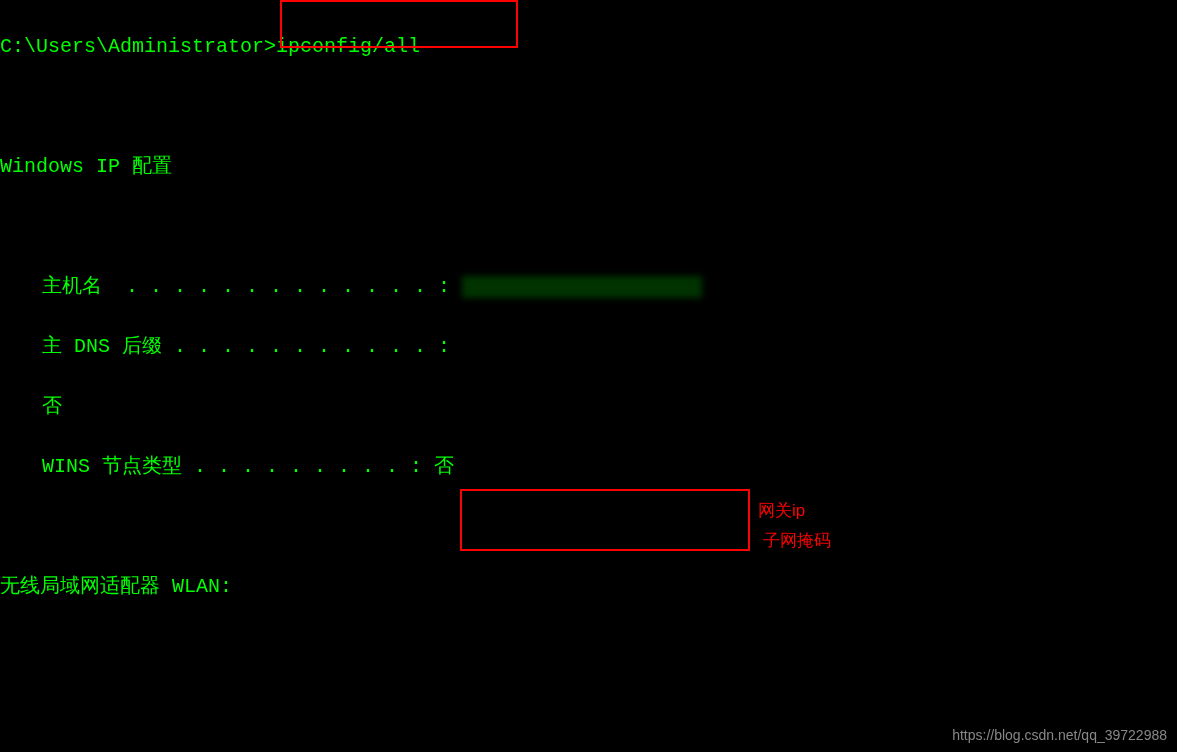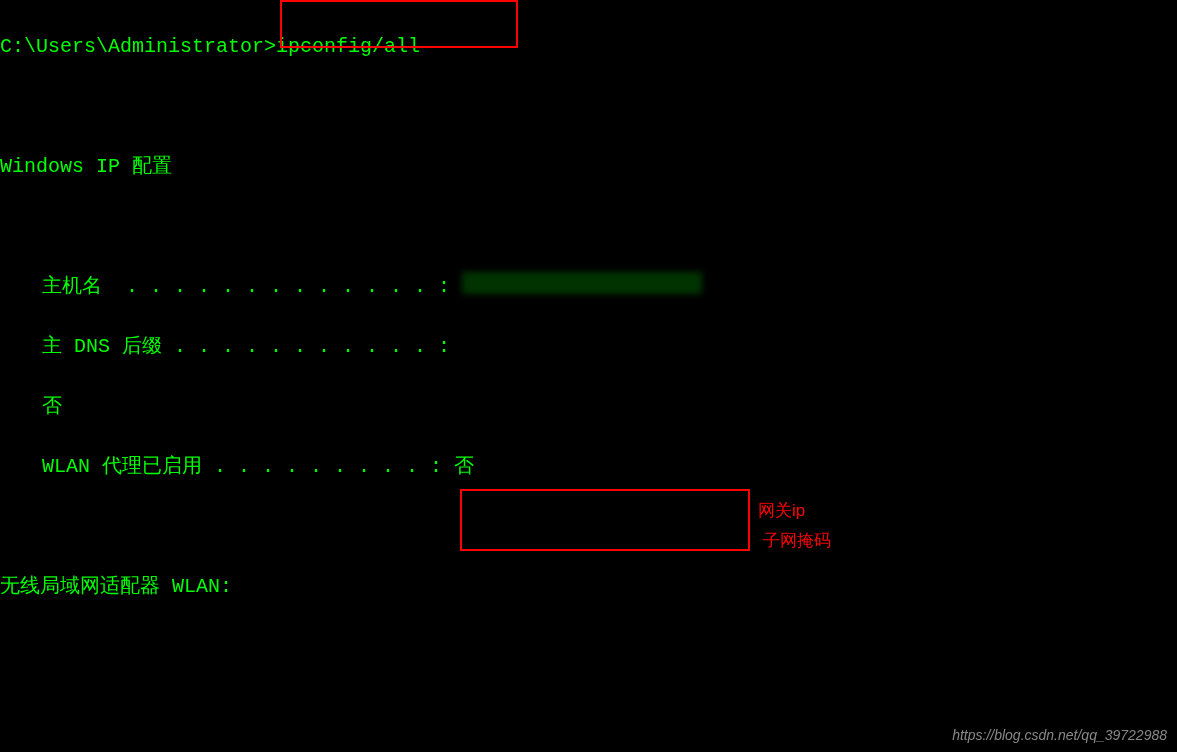--- a/index.html
+++ b/index.html
@@ -57,44 +57,43 @@
       top: 528px;
       left: 763px;
     }
     .watermark {
       position: absolute;
       bottom: 6px;
       right: 10px;
       color: #888;
       font-size: 14px;
       font-family: Arial, sans-serif;
-      font-style: italic;
     }
     .blur {
       background: #003300;
       color: transparent;
       display: inline-block;
     }
     .b1 { width: 240px; height: 22px; filter: blur(3px); }
     .spacer { height: 30px; }
-    .line { height: 30px; display: flex; }
+    .line { height: 30px; display: flex; align-items: center; }
     .indent { padding-left: 42px; }
   </style>
 </head>
 <body>
 
 <div class="terminal">
 <div class="line prompt-line"><span>C:\Users\Administrator&gt;</span><span>ipconfig/all</span></div>
 <div class="spacer"></div>
 <div class="line">Windows IP 配置</div>
 <div class="spacer"></div>
 <div class="line indent"><span>主机名  . . . . . . . . . . . . . : </span><span class="blur b1"></span></div>
 <div class="line indent">主 DNS 后缀 . . . . . . . . . . . :</div>
 <div class="line indent"><span>否</span></div>
-<div class="line indent"><span>WLAN 代理已启用 . . . . . . . . . : </span><span>否</span></div>
+<div class="line indent"><span>WINS 节点类型 . . . . . . . . . : </span><span>否</span></div>
 <div class="spacer"></div>
 <div class="line">无线局域网适配器 WLAN:</div>
 <div class="spacer"></div>
 
 
 
 
 
 
 

